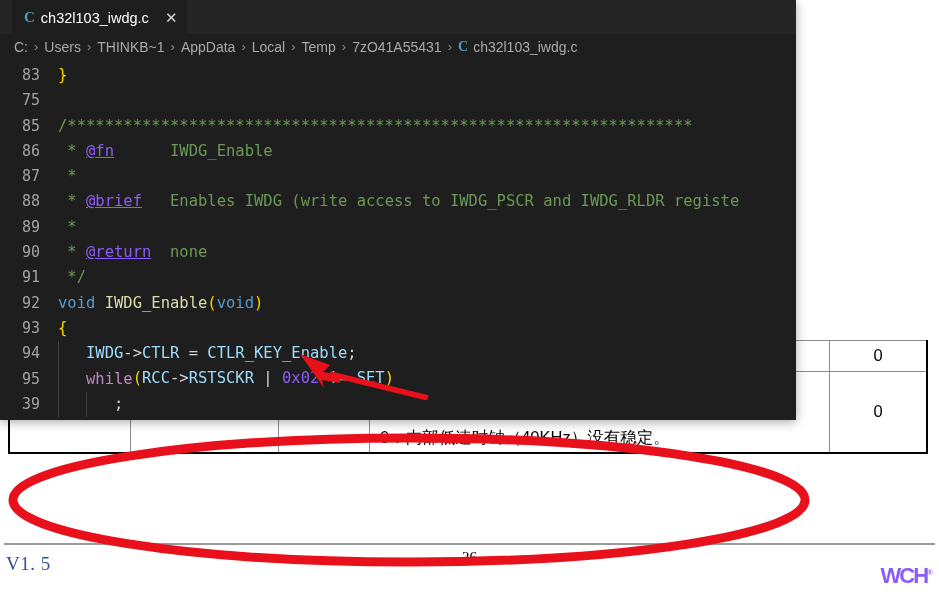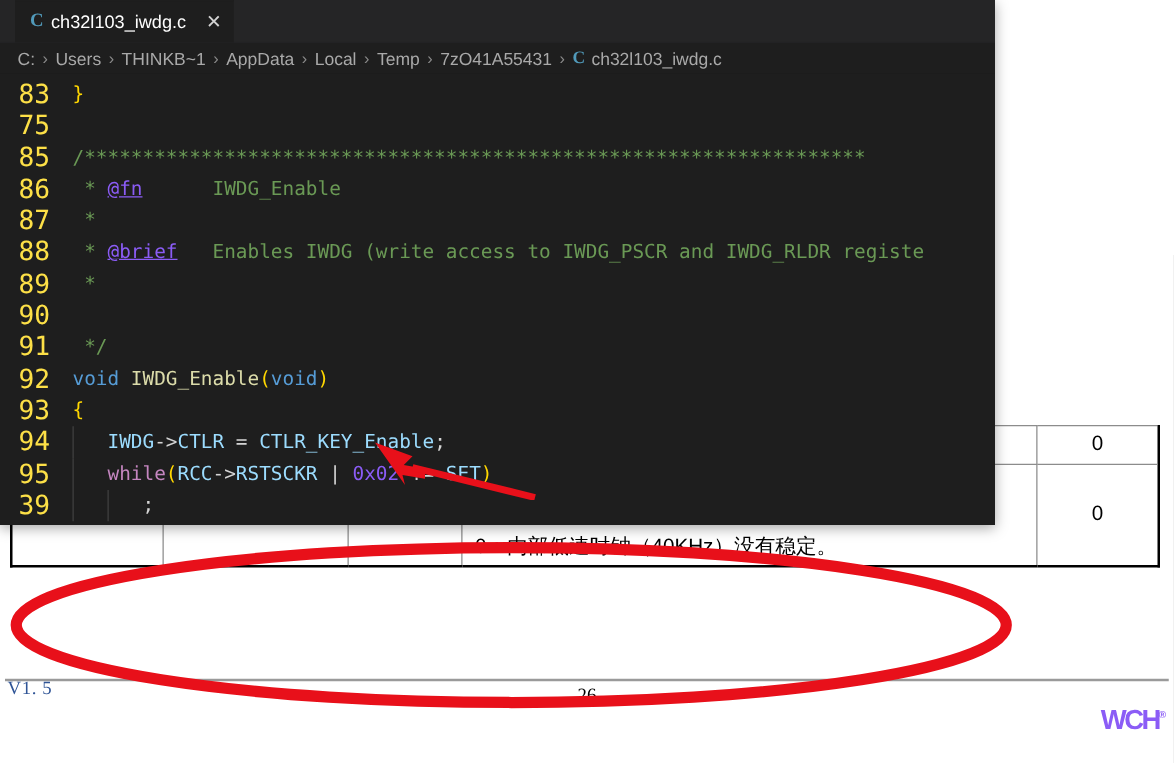--- a/index.html
+++ b/index.html
@@ -47,22 +47,22 @@
   .desc-line.indent{padding-left:2px;}
 
   
   #pdf-footer{
     position:absolute;left:0;right:0;top:543px;height:34px;
   }
   #footer-rule{
     position:absolute;left:4px;right:4px;top:0;height:2px;background:#9a9a9a;
   }
   #footer-ver{
-    position:absolute;left:6px;top:0;
-    color:#2f5496;font-size:15px;letter-spacing:.5px;
+    position:absolute;left:6px;top:10px;
+    color:#2f5496;font-size:19px;letter-spacing:.5px;
     font-family:"Liberation Serif", serif;
   }
   #footer-page{
     position:absolute;left:0;right:0;top:6px;text-align:center;
     color:#000;font-size:15px;
     font-family:"Liberation Serif", serif;
   }
   #footer-logo{
     position:absolute;right:6px;top:20px;
     color:#8b5cf6;font-size:22px;font-weight:bold;
@@ -124,23 +124,23 @@
     overflow:hidden;
     font-family:"DejaVu Sans Mono", monospace;
     font-size:15.5px;
     line-height:25.3px;
   }
   .code-line{
     display:flex;white-space:pre;height:25.3px;align-items:center;
   }
   .ln{
     width:58px;min-width:58px;text-align:right;padding-right:18px;
-    color:#fde047;
+    color:#a3a3a3;
     font-family:"DejaVu Sans Mono", monospace;
-    font-size:21px;
+    font-size:15px;
     box-sizing:border-box;
   }
   .code-text{
     color:#d4d4d4;white-space:pre;position:relative;
     font-family:"DejaVu Sans Mono", monospace;
   }
   .guide{
     display:inline-block;width:0;border-left:1px solid #404040;
     height:25.3px;vertical-align:middle;margin-right:-1px;
   }
@@ -267,20 +267,21 @@
       <span class="code-text"><span class="cmt"> * </span><span class="doc-tag">@brief</span><span class="cmt">   Enables IWDG (write access to IWDG_PSCR and IWDG_RLDR registe</span></span>
     </div>
 
     <div class="code-line">
       <span class="ln">89</span>
       <span class="code-text cmt"> *</span>
     </div>
 
     <div class="code-line">
       <span class="ln">90</span>
+      <span class="code-text"><span class="cmt"> * </span><span class="doc-tag">@return</span><span class="cmt">  none</span></span>
     </div>
 
     <div class="code-line">
       <span class="ln">91</span>
       <span class="code-text cmt"> */</span>
     </div>
 
     <div class="code-line">
       <span class="ln">92</span>
       <span class="code-text"><span class="kw">void</span><span class="op"> </span><span class="fn">IWDG_Enable</span><span class="br-y">(</span><span class="kw">void</span><span class="br-y">)</span></span>

